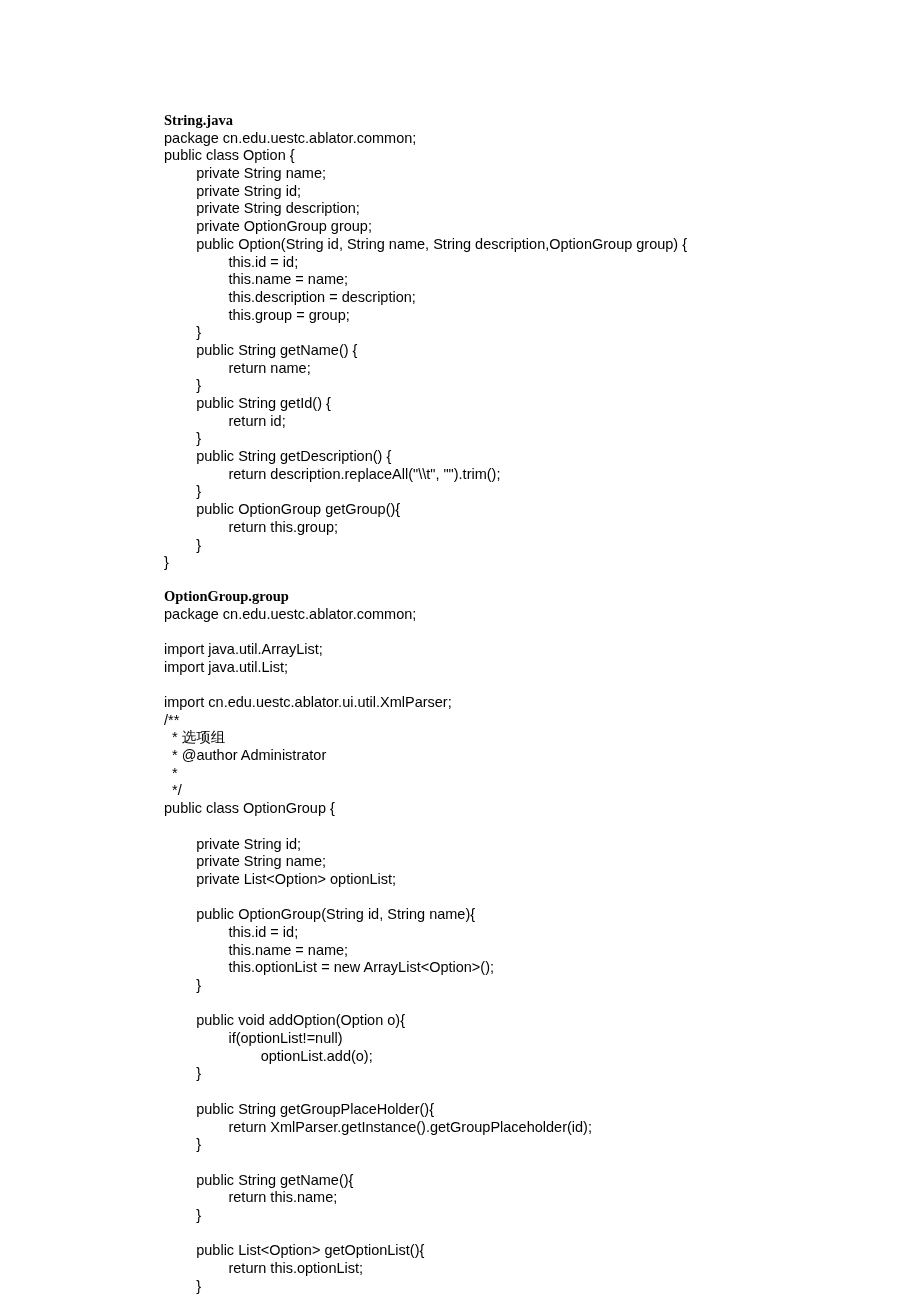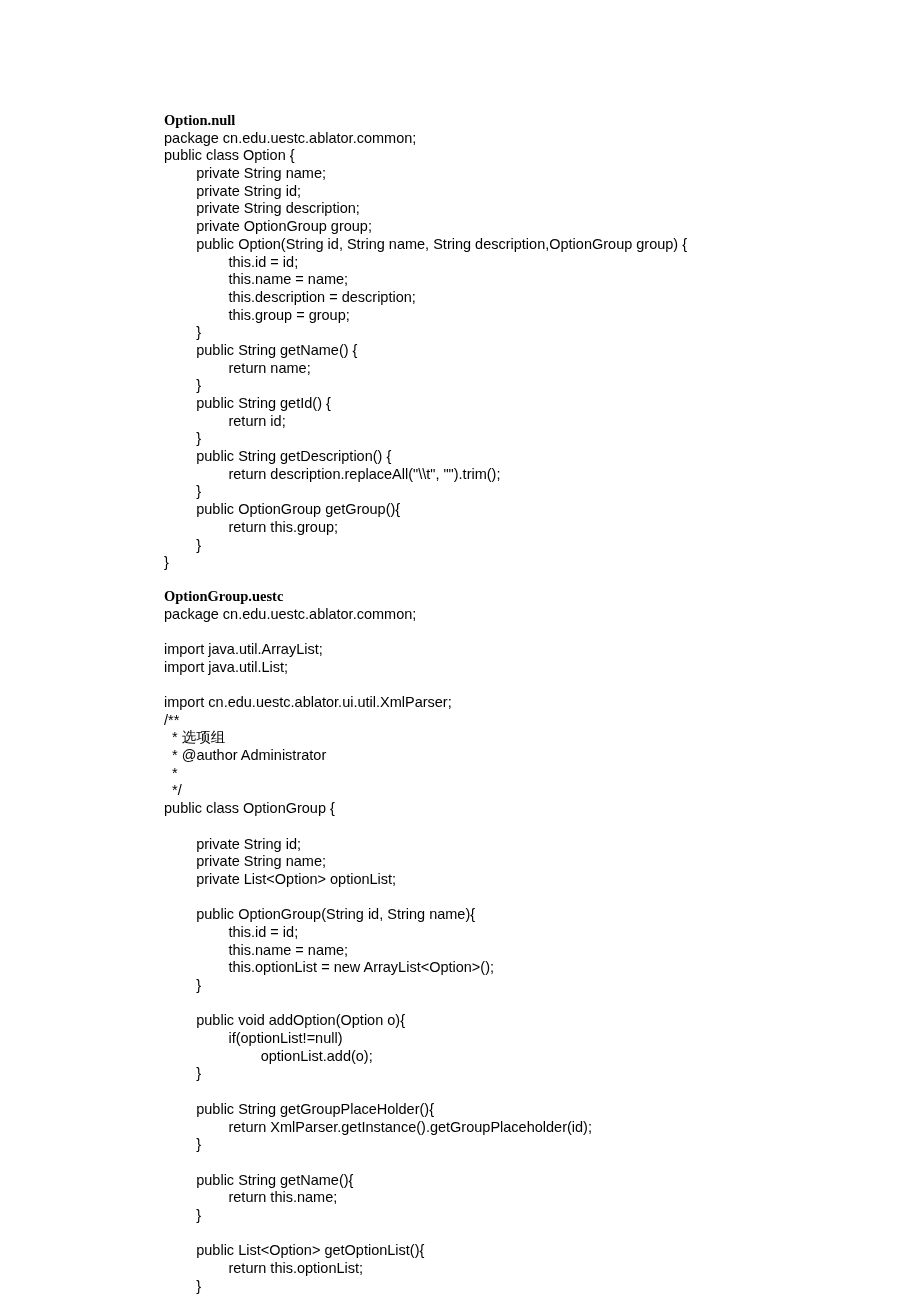--- a/index.html
+++ b/index.html
@@ -21,21 +21,21 @@
     font-family: Liberation Sans, sans-serif;
   }
   .section + .section {
     margin-top: 16px;
   }
 </style>
 </head>
 <body>
 
 <div class="section">
-  <div class="heading">Option.null</div>
+  <div class="heading">String.java</div>
   <div class="code">package cn.edu.uestc.ablator.common;
 public class Option {
         private String name;
         private String id;
         private String description;
         private OptionGroup group;
         public Option(String id, String name, String description,OptionGroup group) {
                 this.id = id;
                 this.name = name;
                 this.description = description;
@@ -50,21 +50,21 @@
         public String getDescription() {
                 return description.replaceAll("\\t", "").trim();
         }
         public OptionGroup getGroup(){
                 return this.group;
         }
 }</div>
 </div>
 
 <div class="section">
-  <div class="heading">OptionGroup.uestc</div>
+  <div class="heading">OptionGroup.group</div>
   <div class="code">package cn.edu.uestc.ablator.common;
 
 import java.util.ArrayList;
 import java.util.List;
 
 import cn.edu.uestc.ablator.ui.util.XmlParser;
 /**
   * 选项组
   * @author Administrator
   *

